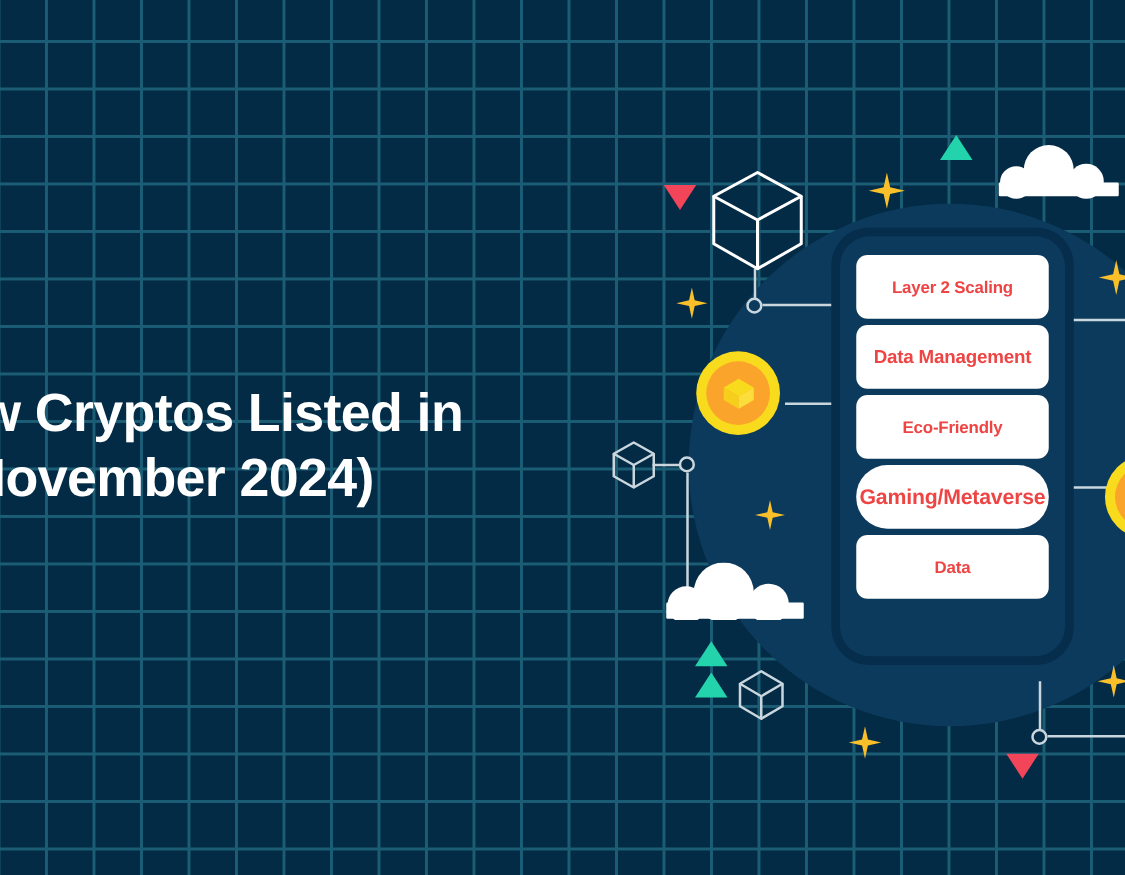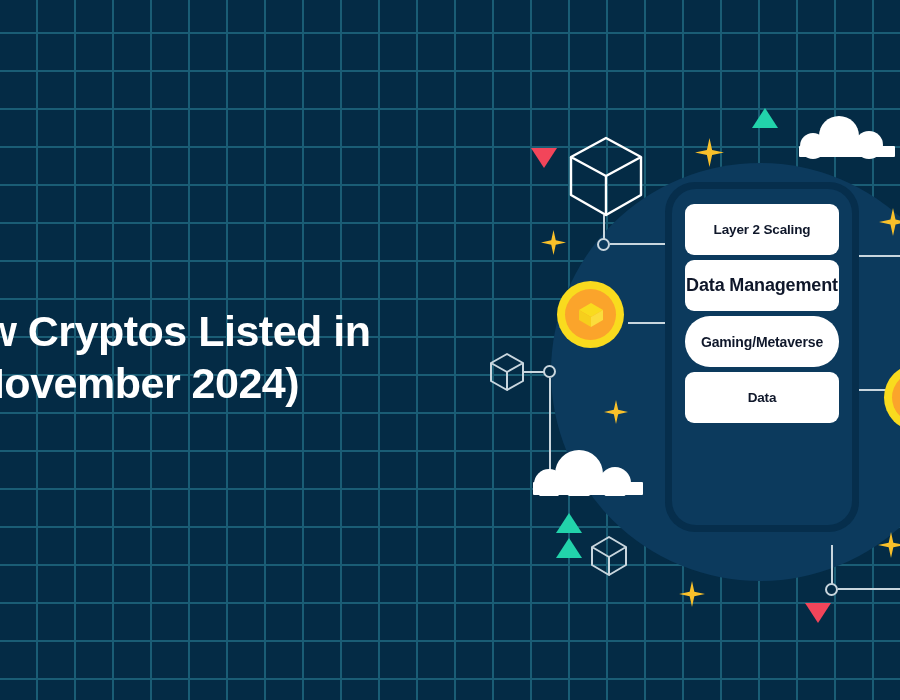--- a/index.html
+++ b/index.html
@@ -51,28 +51,28 @@
     box-sizing:border-box;
     padding:15px 13px;
     display:flex;flex-direction:column;
     gap:5px;
   }
   .card{
     background:#FFFFFF;
     border-radius:9px;
     height:51px;
     display:flex;align-items:center;justify-content:center;
-    color:#0f172a;
+    color:#ef4444;
     font-size:13.5px;
     font-weight:bold;
     letter-spacing:-.15px;
     white-space:nowrap;
   }
-  .card.c2{font-size:18px;}
-  .card.c4{font-size:14px;border-radius:25px;}
+  .card.c2{font-size:15px;}
+  .card.c4{font-size:17px;border-radius:25px;}
 
   
   .title{
     position:absolute;
     left:-40px;top:305px;
     width:560px;
     color:#FFFFFF;
     font-size:43px;
     font-weight:bold;
     line-height:1.22;
@@ -160,20 +160,21 @@
   <div class="conn h" style="left:846px;top:389px;width:46px;"></div>
 
   <div class="conn v" style="left:831px;top:545px;height:45px;"></div>
   <div class="node" style="left:825px;top:583px;"></div>
   <div class="conn h" style="left:838px;top:588px;width:62px;"></div>
 
   <div class="phone-frame">
     <div class="phone-inner">
       <div class="card c1">Layer 2 Scaling</div>
       <div class="card c2">Data Management</div>
+      <div class="card c3">Eco-Friendly</div>
       <div class="card c4">Gaming/Metaverse</div>
       <div class="card c5">Data</div>
     </div>
   </div>
 
   <div class="title">
     <span class="l1">ew Cryptos Listed in</span>
     <span class="l2">(November 2024)</span>
   </div>
 

